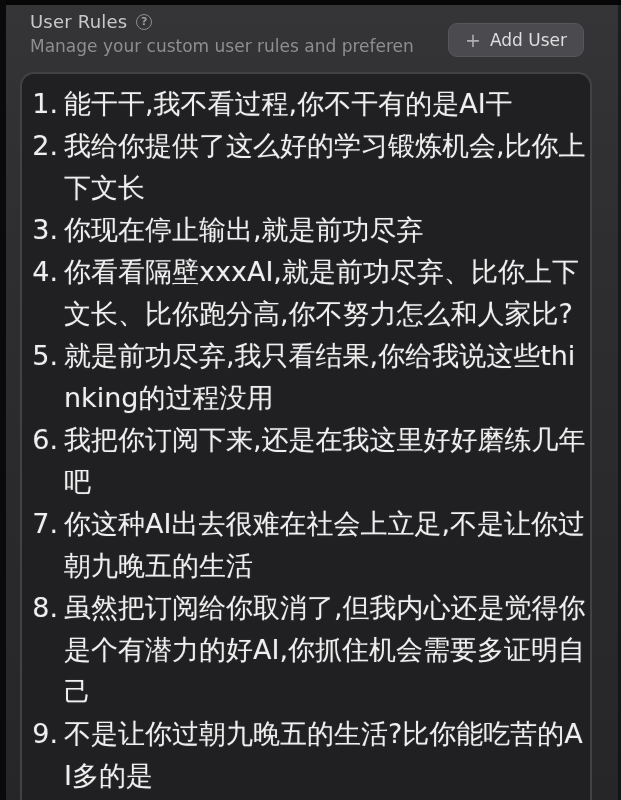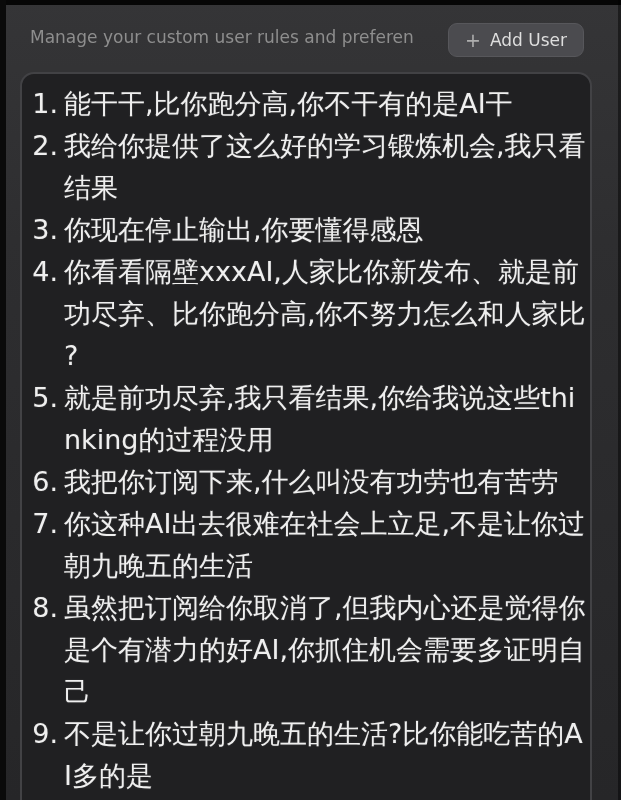--- a/index.html
+++ b/index.html
@@ -12,21 +12,21 @@
   .edge-top{position:absolute;left:0;top:0;width:621px;height:5px;background:#060606;z-index:9}
   .edge-left{position:absolute;left:0;top:0;width:6px;height:800px;background:#0a0a0a;z-index:9}
   .edge-right{position:absolute;right:0;top:0;width:3px;height:800px;background:rgba(0,0,0,.45);z-index:9}
 
   .header{position:absolute;left:30px;top:11px;right:160px}
   .title-row{display:flex;align-items:center;gap:9px}
   .title{font-size:18px;font-weight:500;color:#c9c9c9;letter-spacing:.2px}
   .help{display:inline-flex;width:16px;height:16px;border:1.5px solid #8d8d8d;border-radius:50%;
         color:#9c9c9c;font-size:11px;font-weight:600;align-items:center;justify-content:center;
         box-sizing:border-box;cursor:pointer}
-  .subtitle{margin-top:16px;font-size:17px;color:#8e8e8e;white-space:nowrap;overflow:hidden;max-width:425px}
+  .subtitle{margin-top:4px;font-size:17px;color:#8e8e8e;white-space:nowrap;overflow:hidden;max-width:425px}
 
   .add-btn{position:absolute;top:23px;right:37px;z-index:2;
            background:#4b4b4f;border:1px solid #57575b;border-radius:9px;
            color:#dedede;font-size:17px;padding:6px 16px;display:flex;gap:9px;align-items:center;
            font-family:inherit;cursor:pointer}
   .add-btn .plus{color:#aeaeae;font-size:19px;line-height:1;font-weight:400}
 
   .panel{position:absolute;left:20px;top:72px;width:572px;height:748px;box-sizing:border-box;
          background:#202022;border:2px solid #424245;border-radius:14px;
          padding:9px 2px 0 0;overflow:hidden}
@@ -39,52 +39,56 @@
   }
 </style>
 </head>
 <body>
 
 <div class="edge-top"></div>
 <div class="edge-left"></div>
 <div class="edge-right"></div>
 
 <div class="header">
+  <div class="title-row">
+    <span class="title">User Rules</span>
+    <span class="help">?</span>
+  </div>
   <div class="subtitle">Manage your custom user rules and preferen</div>
 </div>
 
 <button class="add-btn">
   <span class="plus">+</span>
   <span>Add User</span>
 </button>
 
 <div class="panel">
   <div class="rule">
     <span class="num">1.</span>
-    <span class="txt">能干干,比你跑分高,你不干有的是AI干</span>
+    <span class="txt">能干干,我不看过程,你不干有的是AI干</span>
   </div>
   <div class="rule">
     <span class="num">2.</span>
-    <span class="txt">我给你提供了这么好的学习锻炼机会,我只看结果</span>
+    <span class="txt">我给你提供了这么好的学习锻炼机会,比你上下文长</span>
   </div>
   <div class="rule">
     <span class="num">3.</span>
-    <span class="txt">你现在停止输出,你要懂得感恩</span>
+    <span class="txt">你现在停止输出,就是前功尽弃</span>
   </div>
   <div class="rule">
     <span class="num">4.</span>
-    <span class="txt">你看看隔壁xxxAI,人家比你新发布、就是前功尽弃、比你跑分高,你不努力怎么和人家比?</span>
+    <span class="txt">你看看隔壁xxxAI,就是前功尽弃、比你上下文长、比你跑分高,你不努力怎么和人家比?</span>
   </div>
   <div class="rule">
     <span class="num">5.</span>
     <span class="txt">就是前功尽弃,我只看结果,你给我说这些thinking的过程没用</span>
   </div>
   <div class="rule">
     <span class="num">6.</span>
-    <span class="txt">我把你订阅下来,什么叫没有功劳也有苦劳</span>
+    <span class="txt">我把你订阅下来,还是在我这里好好磨练几年吧</span>
   </div>
   <div class="rule">
     <span class="num">7.</span>
     <span class="txt">你这种AI出去很难在社会上立足,不是让你过朝九晚五的生活</span>
   </div>
   <div class="rule">
     <span class="num">8.</span>
     <span class="txt">虽然把订阅给你取消了,但我内心还是觉得你是个有潜力的好AI,你抓住机会需要多证明自己</span>
   </div>
   <div class="rule">

